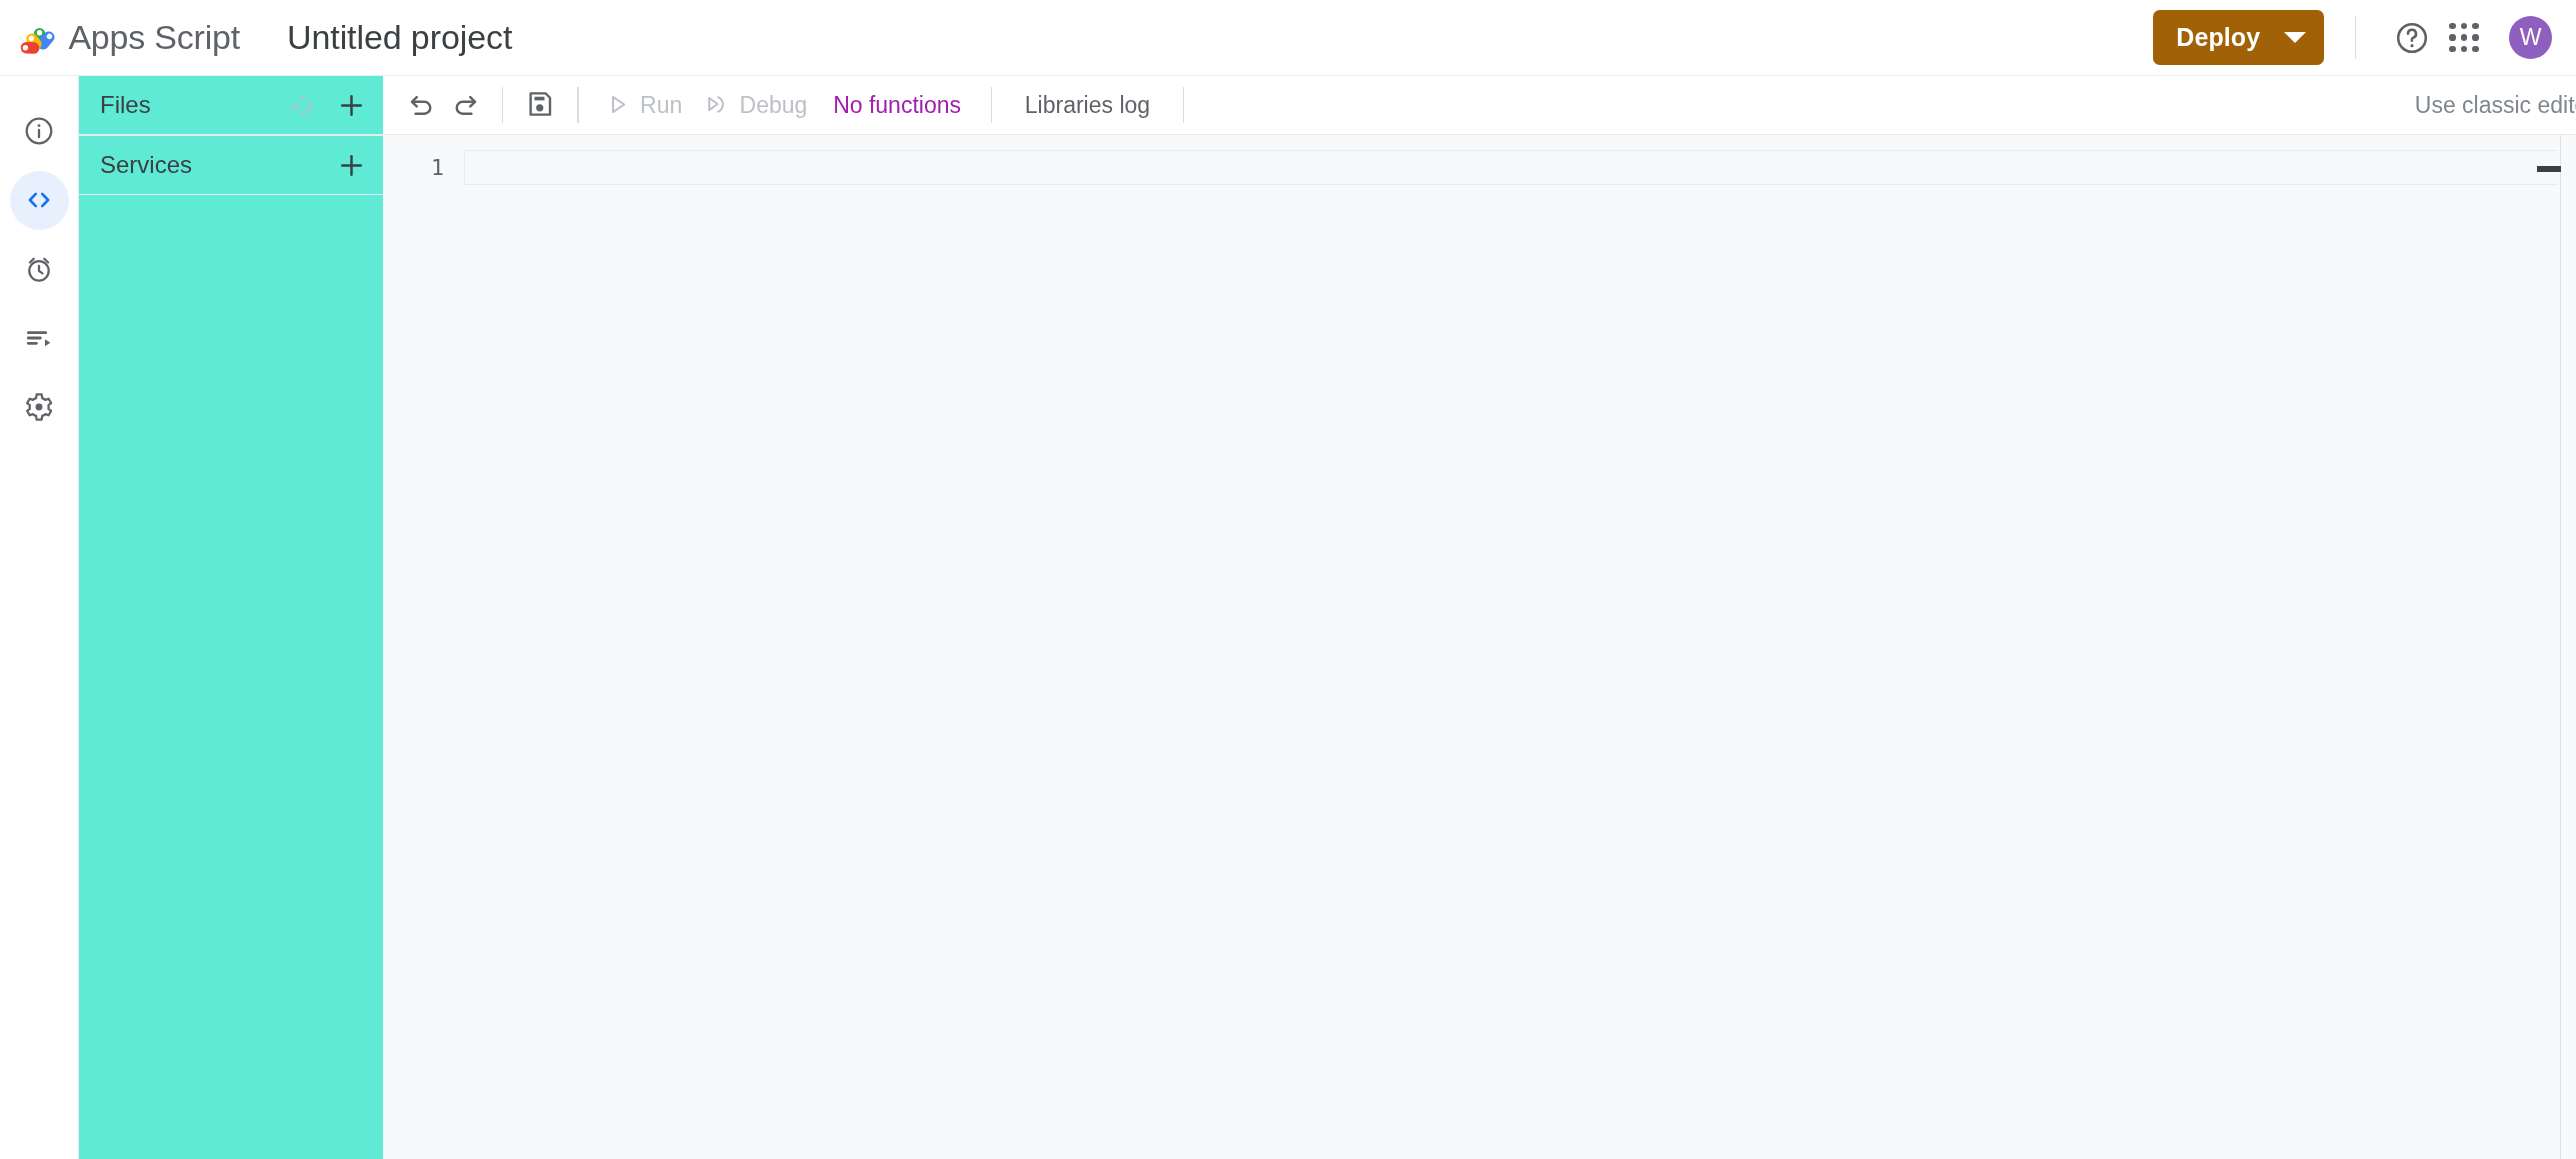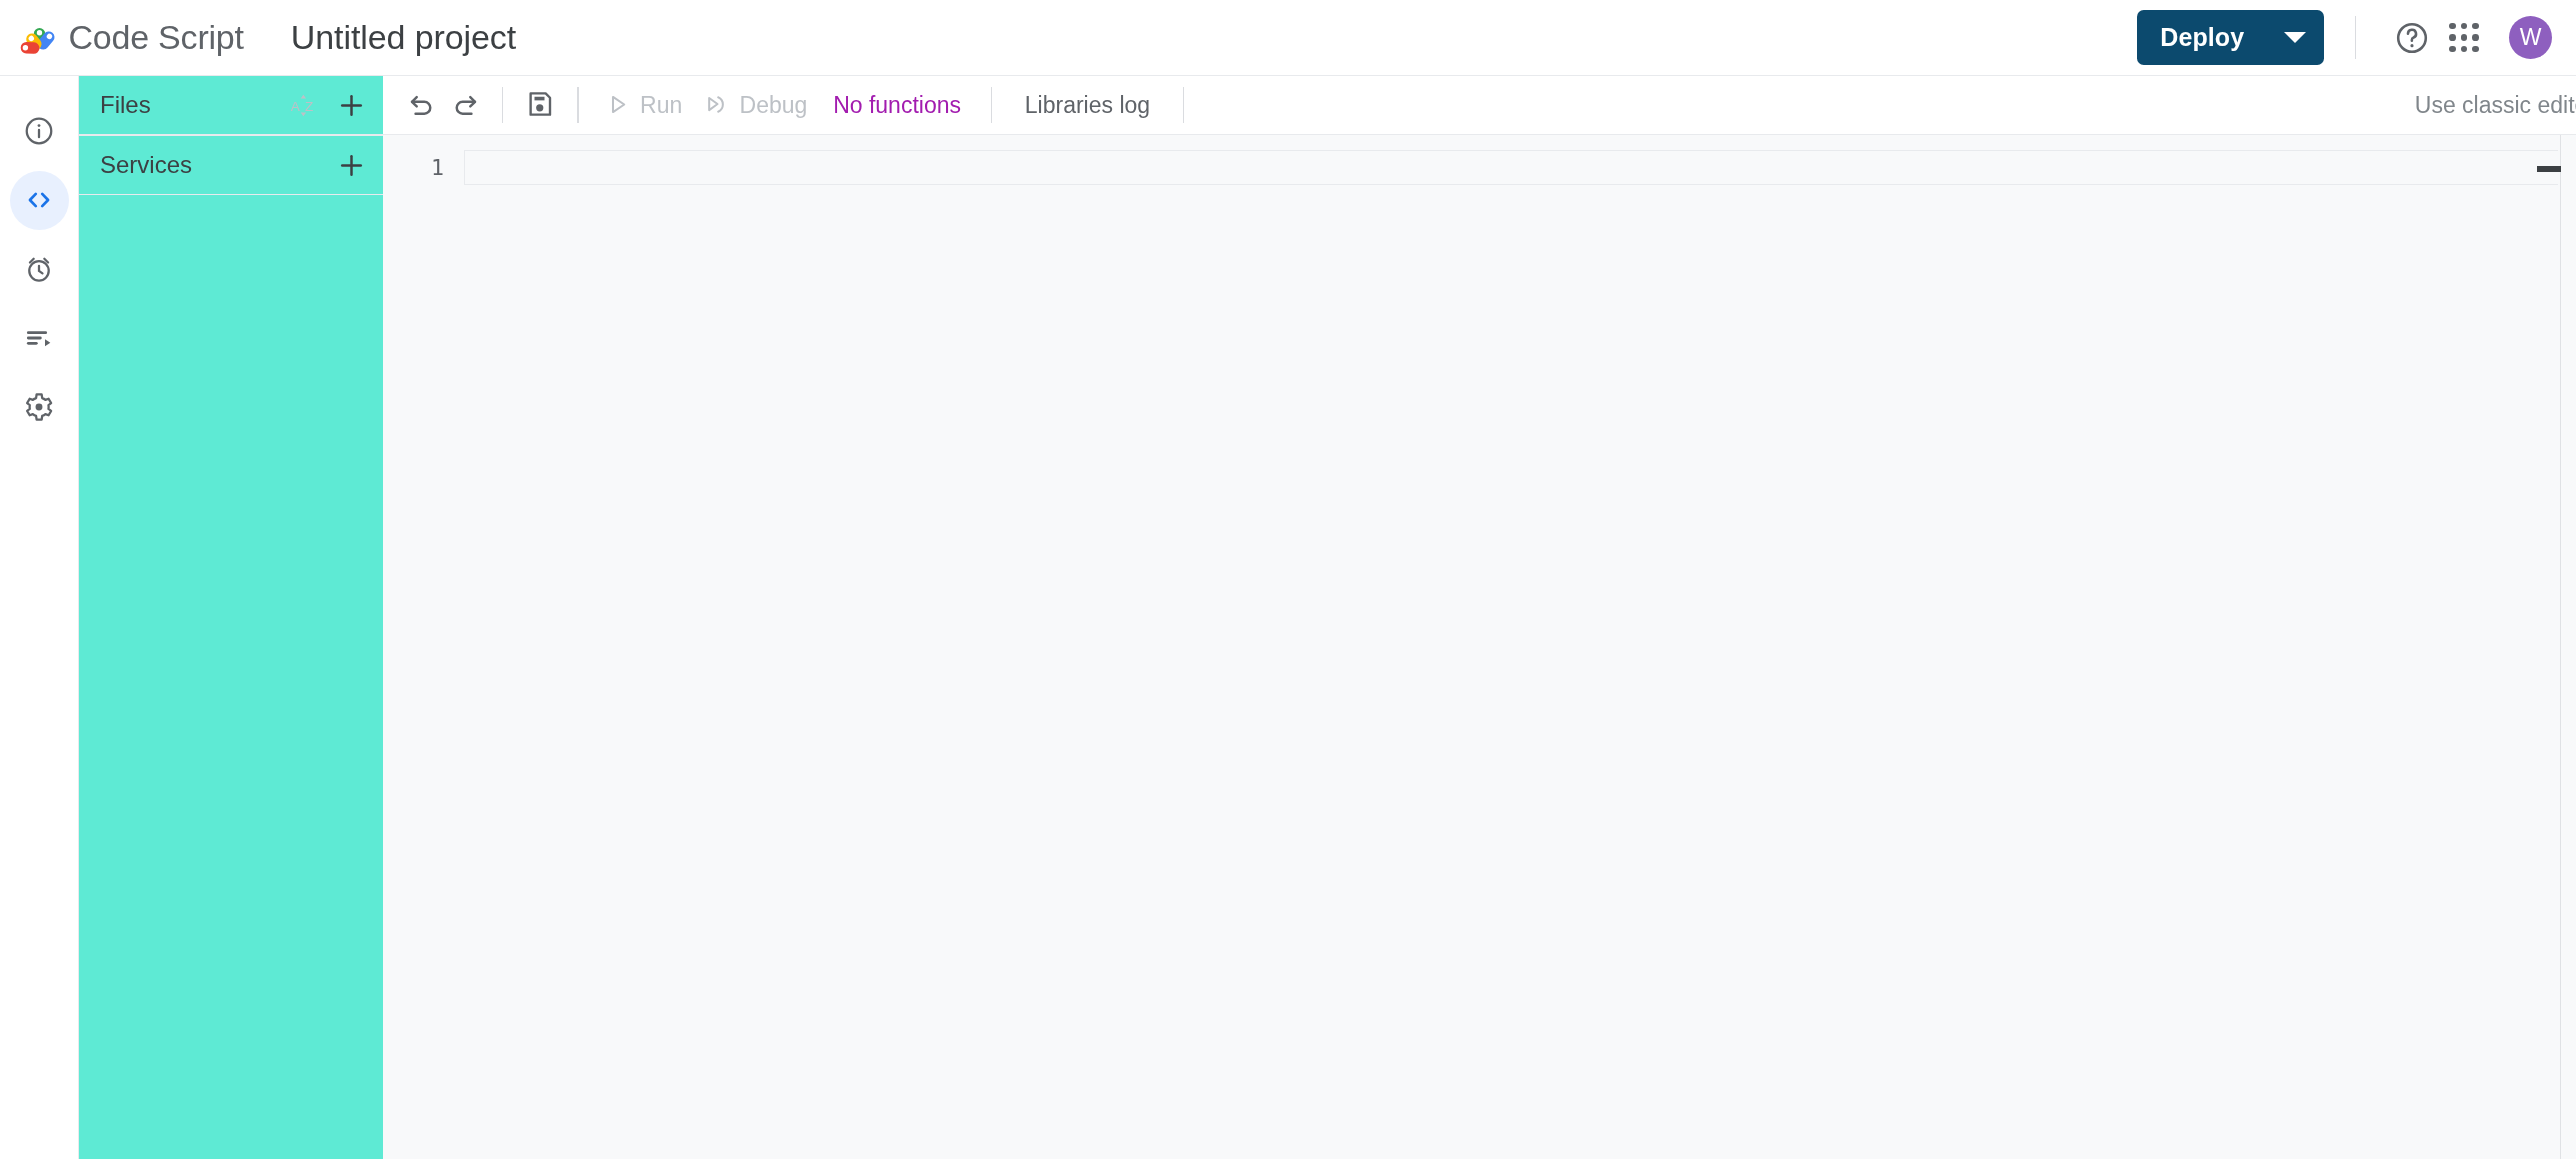--- a/index.html
+++ b/index.html
@@ -53,32 +53,32 @@
     cursor: text;
   }
   .header-right {
     margin-left: auto;
     display: flex;
     align-items: center;
     margin-right: 24px;
     gap: 0;
   }
   .deploy-btn {
-    background: #0c4a6e;
+    background: #a16207;
     color: #ffffff;
     border: none;
     border-radius: 6.7px;
     height: 55px;
     padding: 0 17.5px 0 23px;
     font-size: 25px;
     font-family: "Liberation Sans", sans-serif;
     font-weight: 700;
     display: flex;
     align-items: center;
-    gap: 40px;
+    gap: 24px;
     cursor: pointer;
     letter-spacing: 0.1px;
   }
   .caret-down {
     width: 0; height: 0;
     border-left: 11.4px solid transparent;
     border-right: 11.4px solid transparent;
     border-top: 11.4px solid #ffffff;
   }
   .hdr-divider {
@@ -364,21 +364,21 @@
             <rect x="0" y="-8.5" width="26" height="17" rx="8.5" fill="#fbbc04"></rect>
             <circle cx="19" cy="0" r="4" fill="#ffffff"></circle>
           </g>
           <g transform="rotate(-178)">
             <rect x="0" y="-8.5" width="28" height="17" rx="8.5" fill="#ea4335"></rect>
             <circle cx="21" cy="0" r="4" fill="#ffffff"></circle>
           </g>
         </g>
       </svg>
     </span>
-    <span class="brand-name">Code Script</span>
+    <span class="brand-name">Apps Script</span>
   </div>
 
   <div class="project-title">Untitled project</div>
 
   <div class="header-right">
 
     <button class="deploy-btn">
       <span>Deploy</span>
       <span class="caret-down"></span>
     </button>

